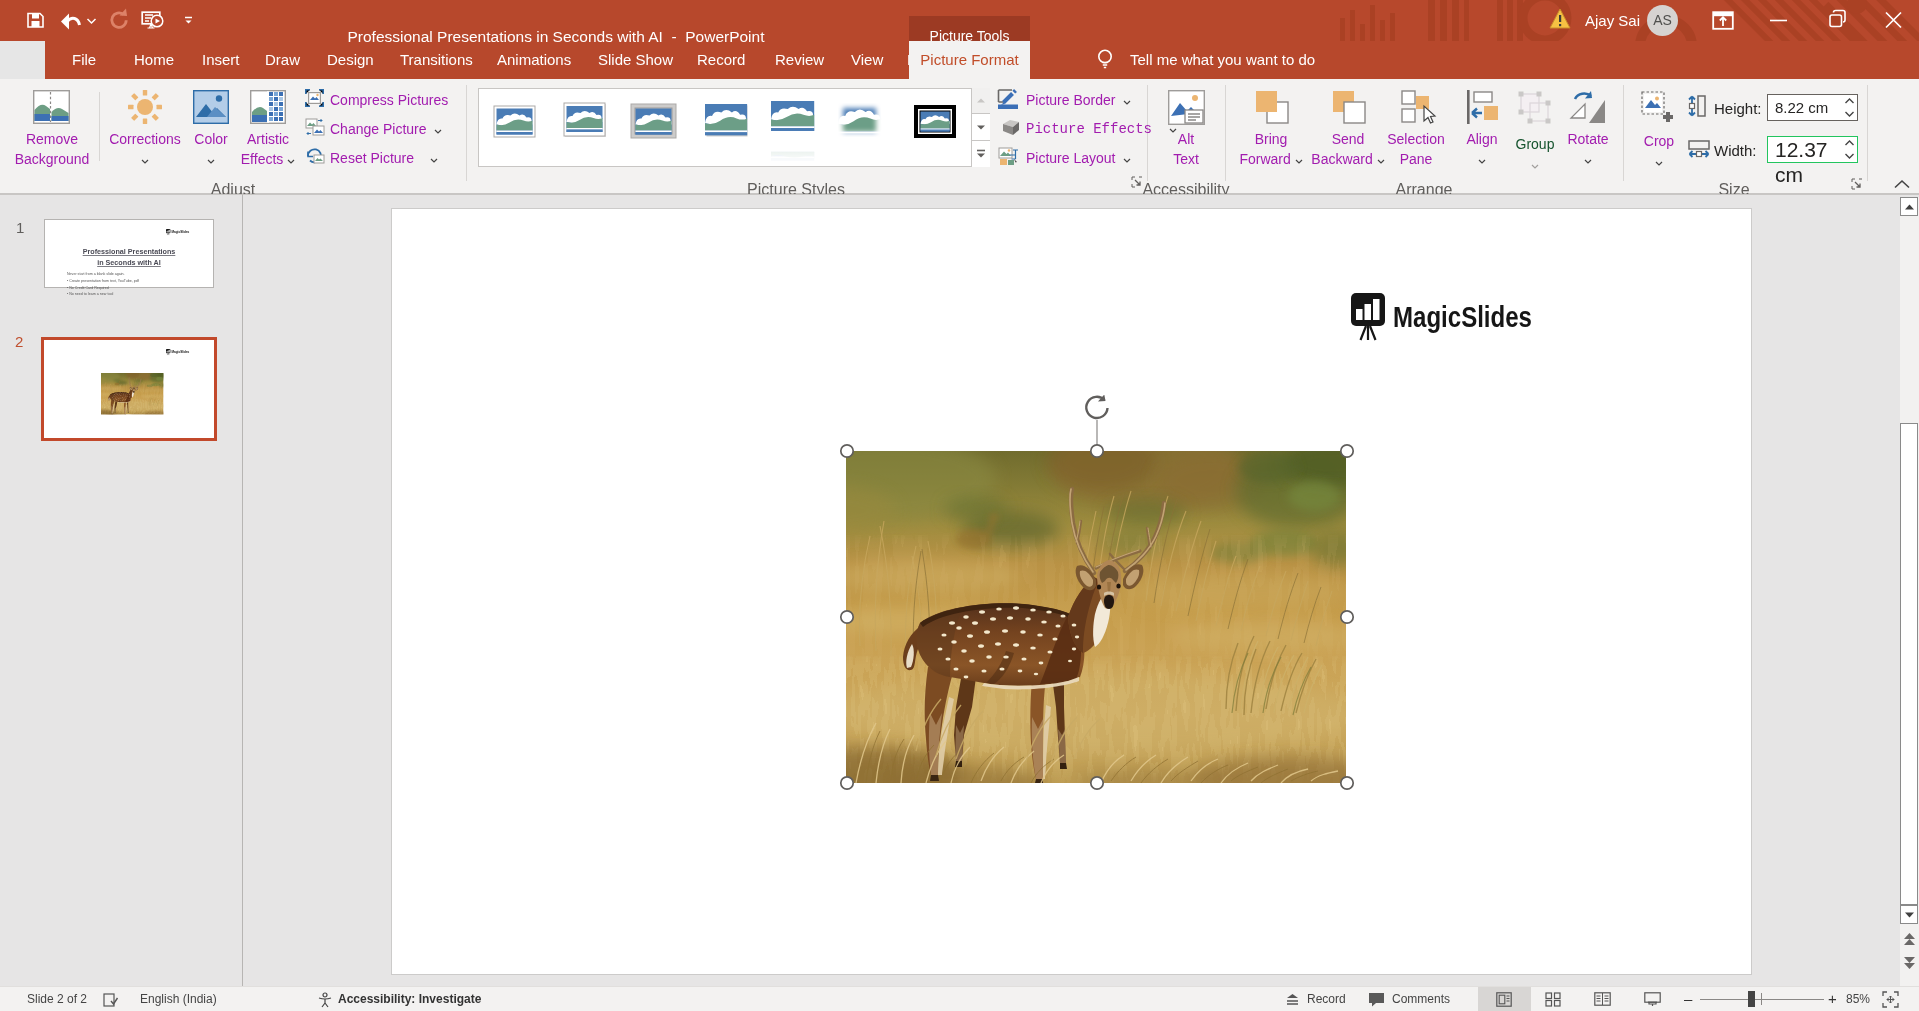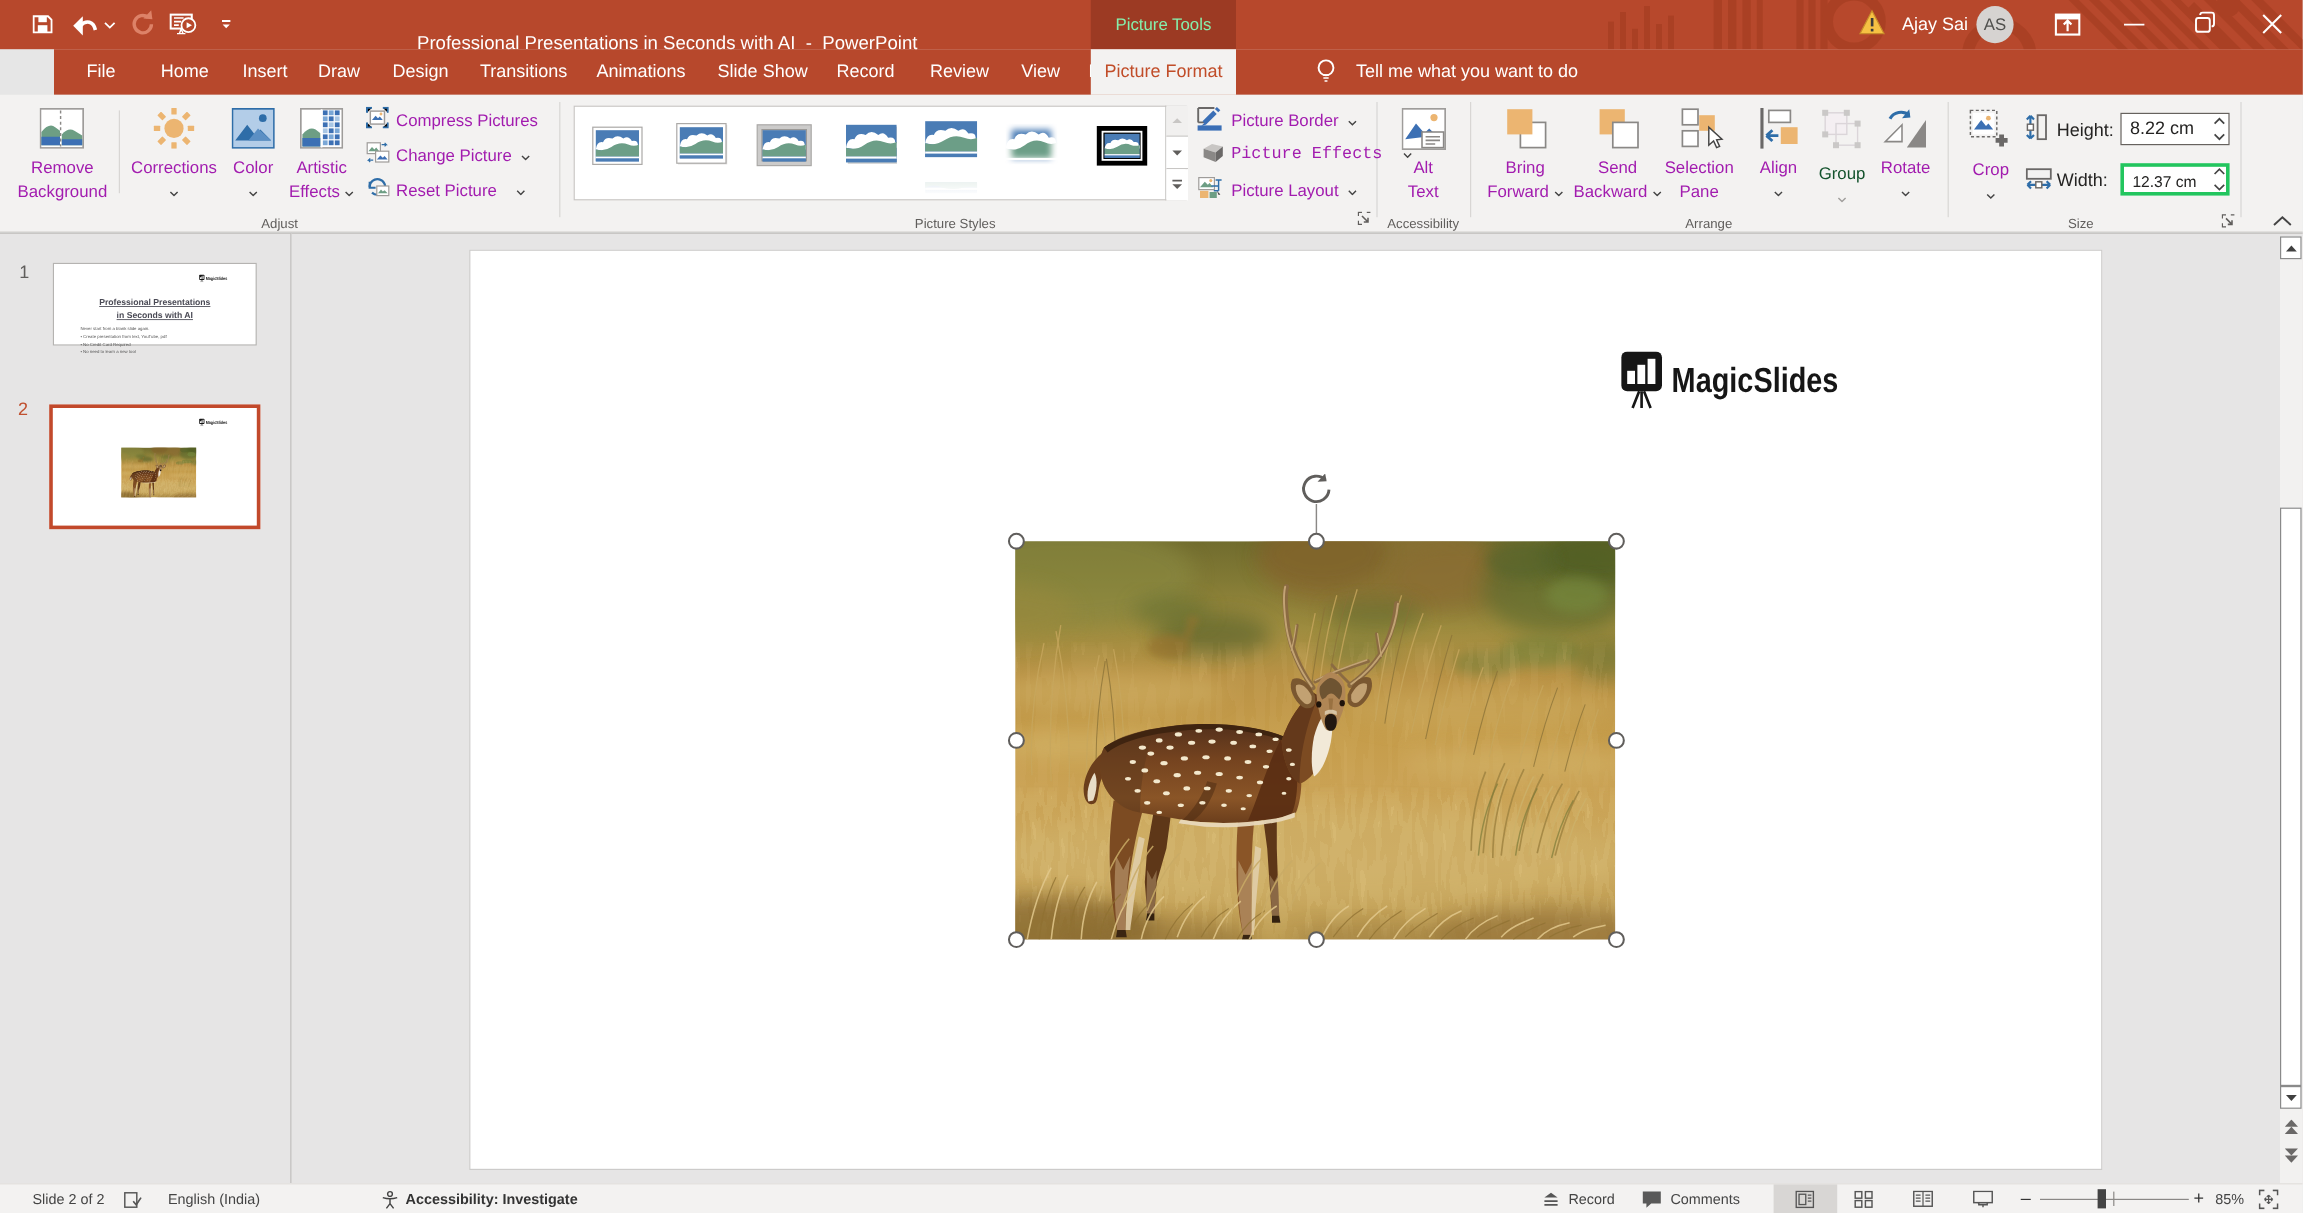--- a/index.html
+++ b/index.html
@@ -5,26 +5,26 @@
   * { margin:0; padding:0; box-sizing:border-box; }
   html,body { width:1919px; height:1011px; overflow:hidden; }
   body { font-family:"Liberation Sans", sans-serif; position:relative; background:#E6E6E6; }
 
   
   #titlebar { position:absolute; left:0; top:0; width:1919px; height:41px; background:#B7482C; overflow:hidden; }
   #tabrow { position:absolute; left:0; top:41px; width:1919px; height:38px; background:#B7482C;margin-left:45px; }
   .tb-ico { position:absolute; top:0; height:41px; display:flex; align-items:center; justify-content:center; }
   #title-text { position:absolute; top:0; left:0; width:1112px; height:41px; text-align:center; line-height:41px; color:#fff; font-size:15.5px;margin-top:16px; }
   .menu-item { position:absolute; top:0; height:38px; line-height:38px; color:#fff; font-size:15px; }
-  #pictool { position:absolute; left:909px; top:0; width:121px; height:41px; background:#9C3A23; color:#86efac; font-size:14px; text-align:center; line-height:41px; }
+  #pictool { position:absolute; left:909px; top:16px; width:121px; height:41px; background:#9C3A23; color:#ffffff; font-size:14px; text-align:center; line-height:41px; }
   #pformat-tab { position:absolute; left:909px; top:41px; width:121px; height:38px; background:#F3F2F1; color:#C14D29; font-size:15px; text-align:center; line-height:38px; }
 
   
   #ribbon { position:absolute; left:0; top:79px; width:1919px; height:115px; background:#F3F2F1; border-bottom:1px solid #C8C6C4; }
-  .grp-label { position:absolute; top:102px; font-size:11px; color:#605E5C; text-align:center; }
+  .grp-label { position:absolute; top:102px; font-size:16px; color:#605E5C; text-align:center; }
   .gsep { position:absolute; top:6px; height:96px; width:1px; background:#D8D6D4; }
   .btn-label { font-size:14px; color:#a21caf; text-align:center; line-height:20px; }
 
   
   #thumbpanel { position:absolute; left:0; top:194px; width:243px; height:792px; background:#E6E5E5; border-top:1px solid #C8C6C4; border-right:1px solid #B7B5B3; }
   #canvas { position:absolute; left:243px; top:194px; width:1676px; height:792px; background:#E6E5E5; border-top:1px solid #C8C6C4; }
   #slide { position:absolute; left:148px; top:13px; width:1361px; height:767px; background:#fff; border:1px solid #CCCBCA; }
 
   
   #statusbar { position:absolute; left:0; top:986px; width:1919px; height:25px; background:#F3F2F1; border-top:1px solid #E1DFDD; font-size:12px; color:#444; }
@@ -483,21 +483,21 @@
     <path d="M2.5 7 L6.5 3 L10.5 7" fill="none" stroke="#444" stroke-width="1.4"></path>
     <path d="M2.5 16 L6.5 20 L10.5 16" fill="none" stroke="#444" stroke-width="1.4"></path>
   </svg>
 
   <svg style="position:absolute;left:1688px;top:58px" width="24" height="22" viewBox="0 0 24 22">
     <rect x="1" y="4" width="20" height="8" fill="none" stroke="#6a6867" stroke-width="1.5"></rect>
     <path d="M1.5 17 L4.5 14 M1.5 17 L4.5 20 M1.5 17 H20 M20.5 17 L17.5 14 M20.5 17 L17.5 20" stroke="#2E6DA8" stroke-width="1.8" fill="none"></path>
     <rect x="8.5" y="14.5" width="5" height="5" fill="#fff" stroke="#6a6867" stroke-width="1.2"></rect>
   </svg>
   <div style="position:absolute;left:1714px;top:63px;font-size:15px;color:#252423">Width:</div>
-  <div style="position:absolute;left:1767px;top:57px;width:91px;height:27px;background:#fff;border:3px solid #22c55e;font-size:13px;color:#252423;line-height:25px;padding-left:7px">12.37 cm</div>
+  <div style="position:absolute;left:1767px;top:57px;width:91px;height:27px;background:#fff;border:1px solid #22c55e;font-size:21px;color:#252423;line-height:25px;padding-left:7px">12.37 cm</div>
   <svg style="position:absolute;left:1843px;top:59px" width="13" height="23" viewBox="0 0 13 23">
     <path d="M2.5 7 L6.5 3 L10.5 7" fill="none" stroke="#444" stroke-width="1.4"></path>
     <path d="M2.5 16 L6.5 20 L10.5 16" fill="none" stroke="#444" stroke-width="1.4"></path>
   </svg>
   <svg style="position:absolute;left:1851px;top:99px" width="12" height="12" viewBox="0 0 12 12">
     <path d="M1 4 V1 H4 M8 1 h3 M1 8 v3 h3" stroke="#605E5C" fill="none"></path>
     <path d="M4 4 L9 9 M9 5.5 V9 H5.5" stroke="#605E5C" fill="none" stroke-width="1.3"></path>
   </svg>
   <svg style="position:absolute;left:1893px;top:100px" width="18" height="11" viewBox="0 0 18 11">
     <path d="M2 8.5 L9 2 L16 8.5" fill="none" stroke="#444" stroke-width="1.6"></path>

